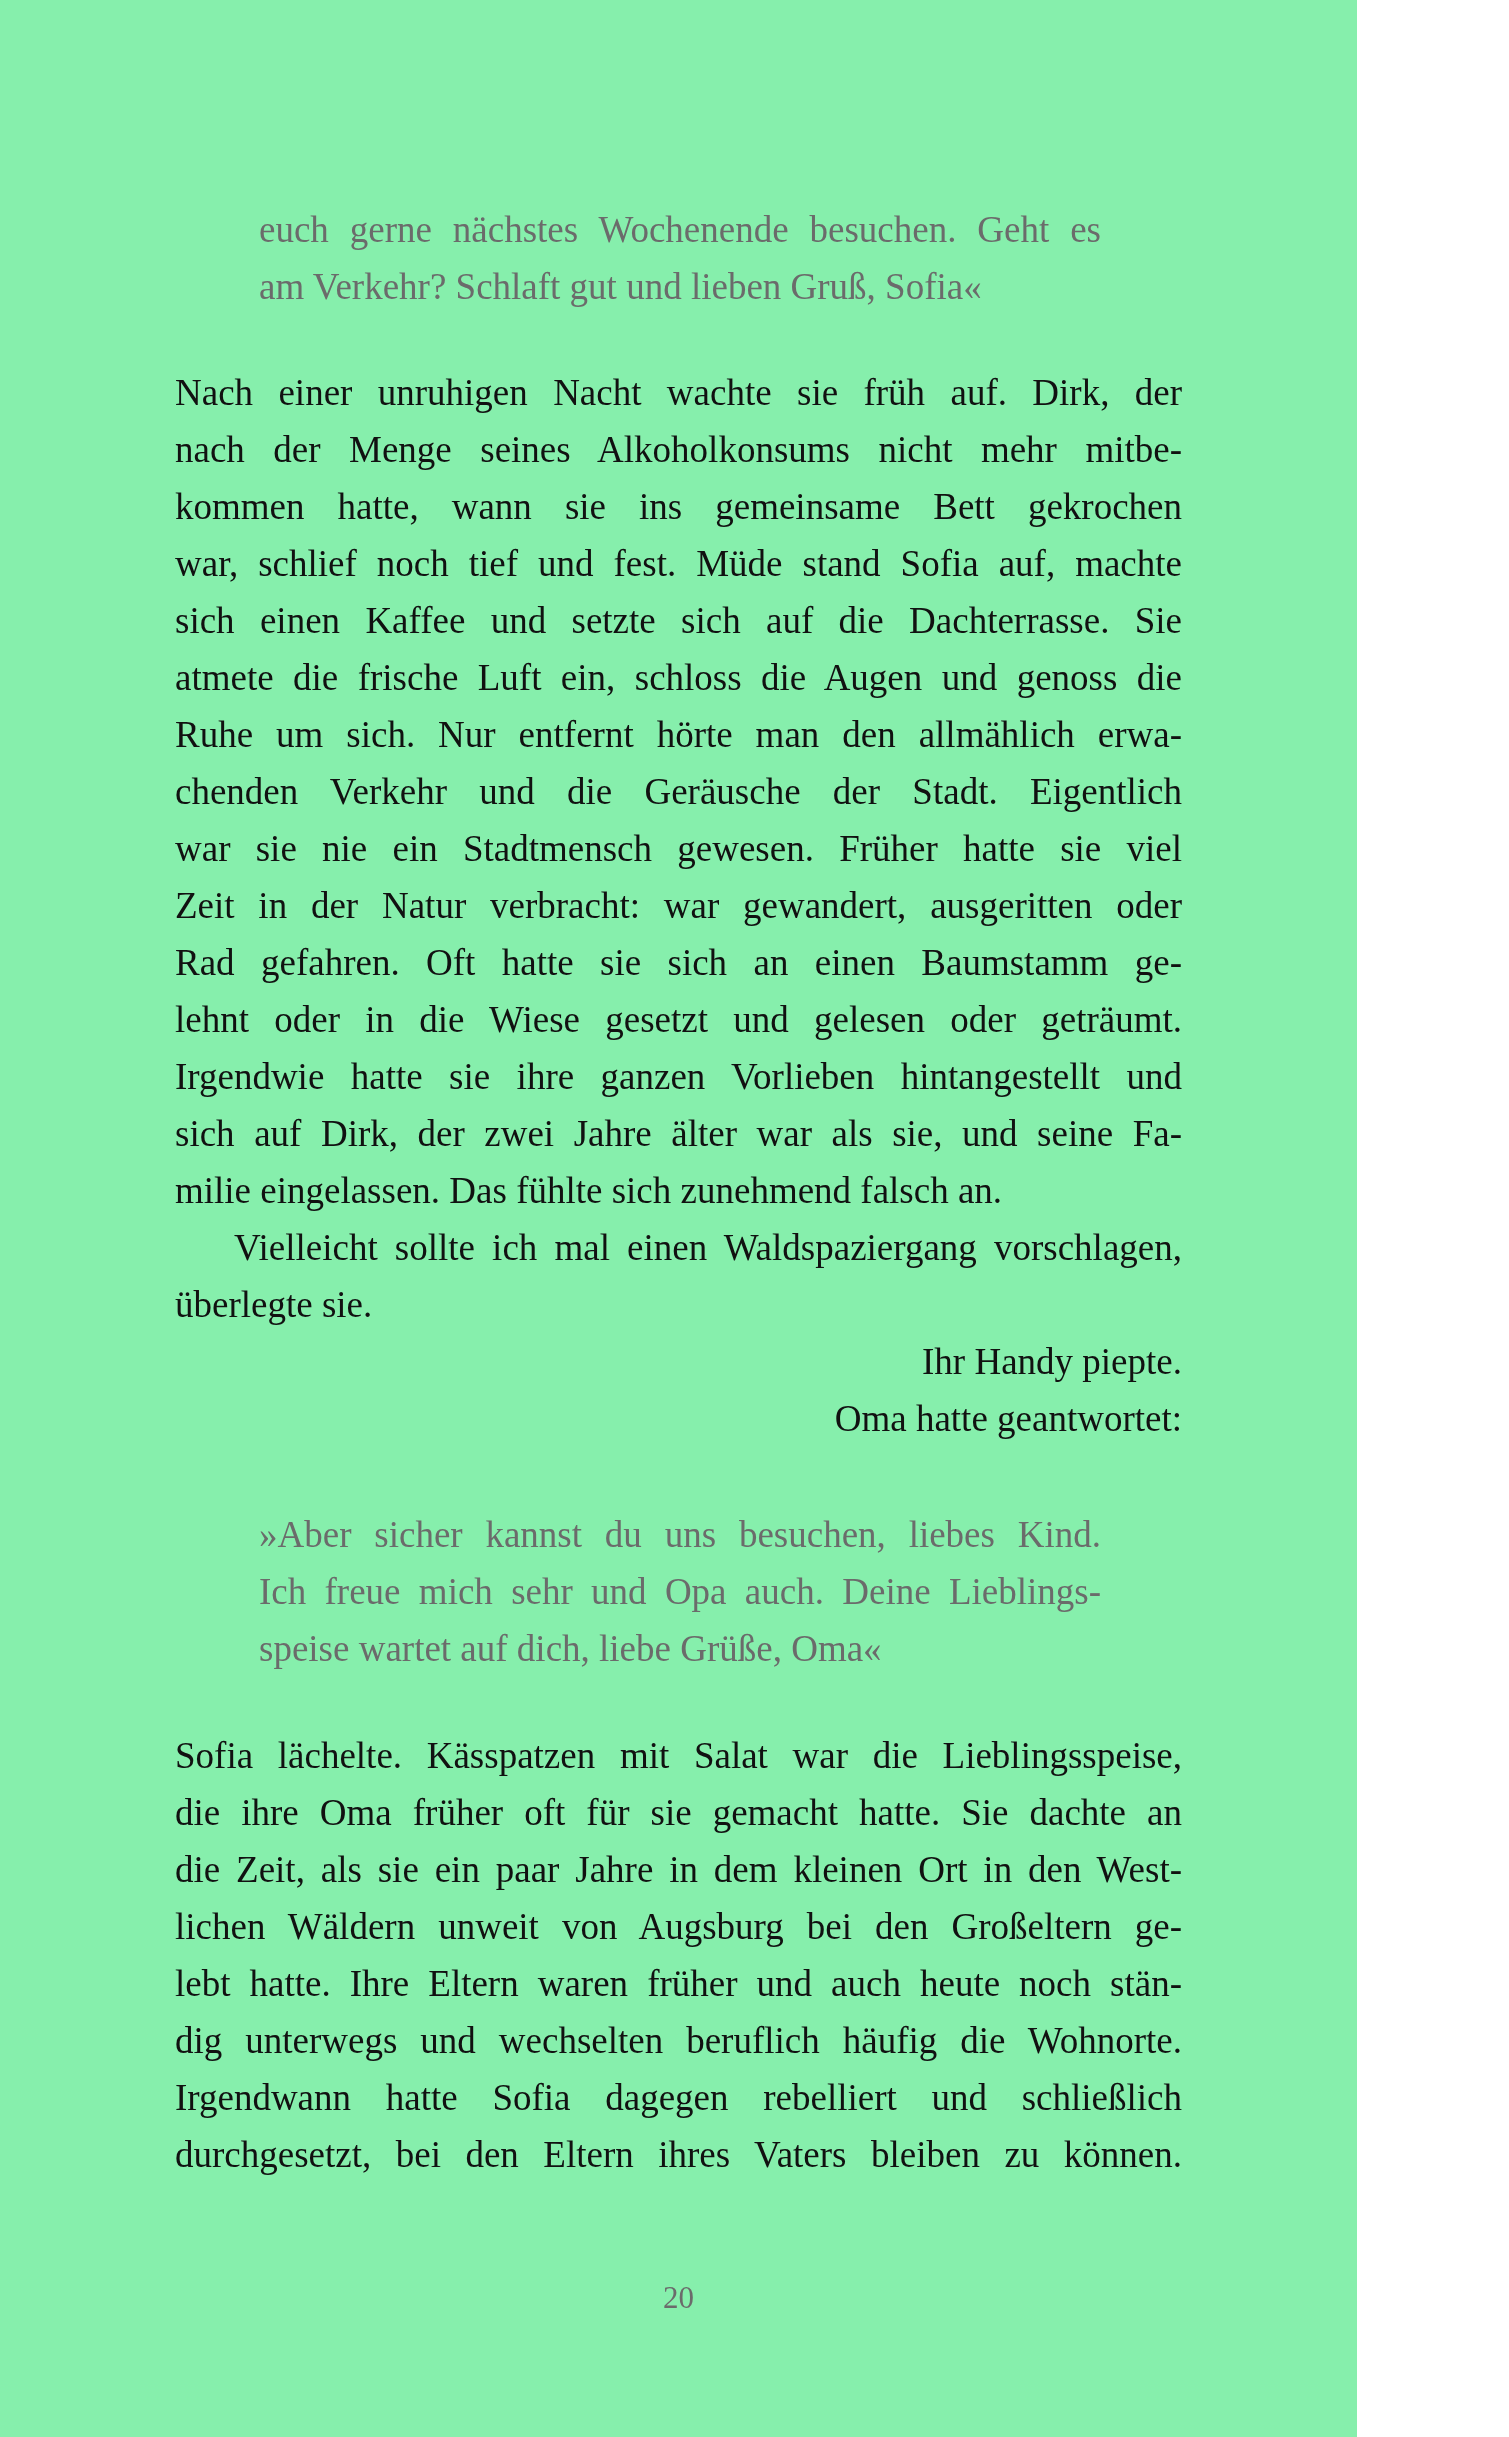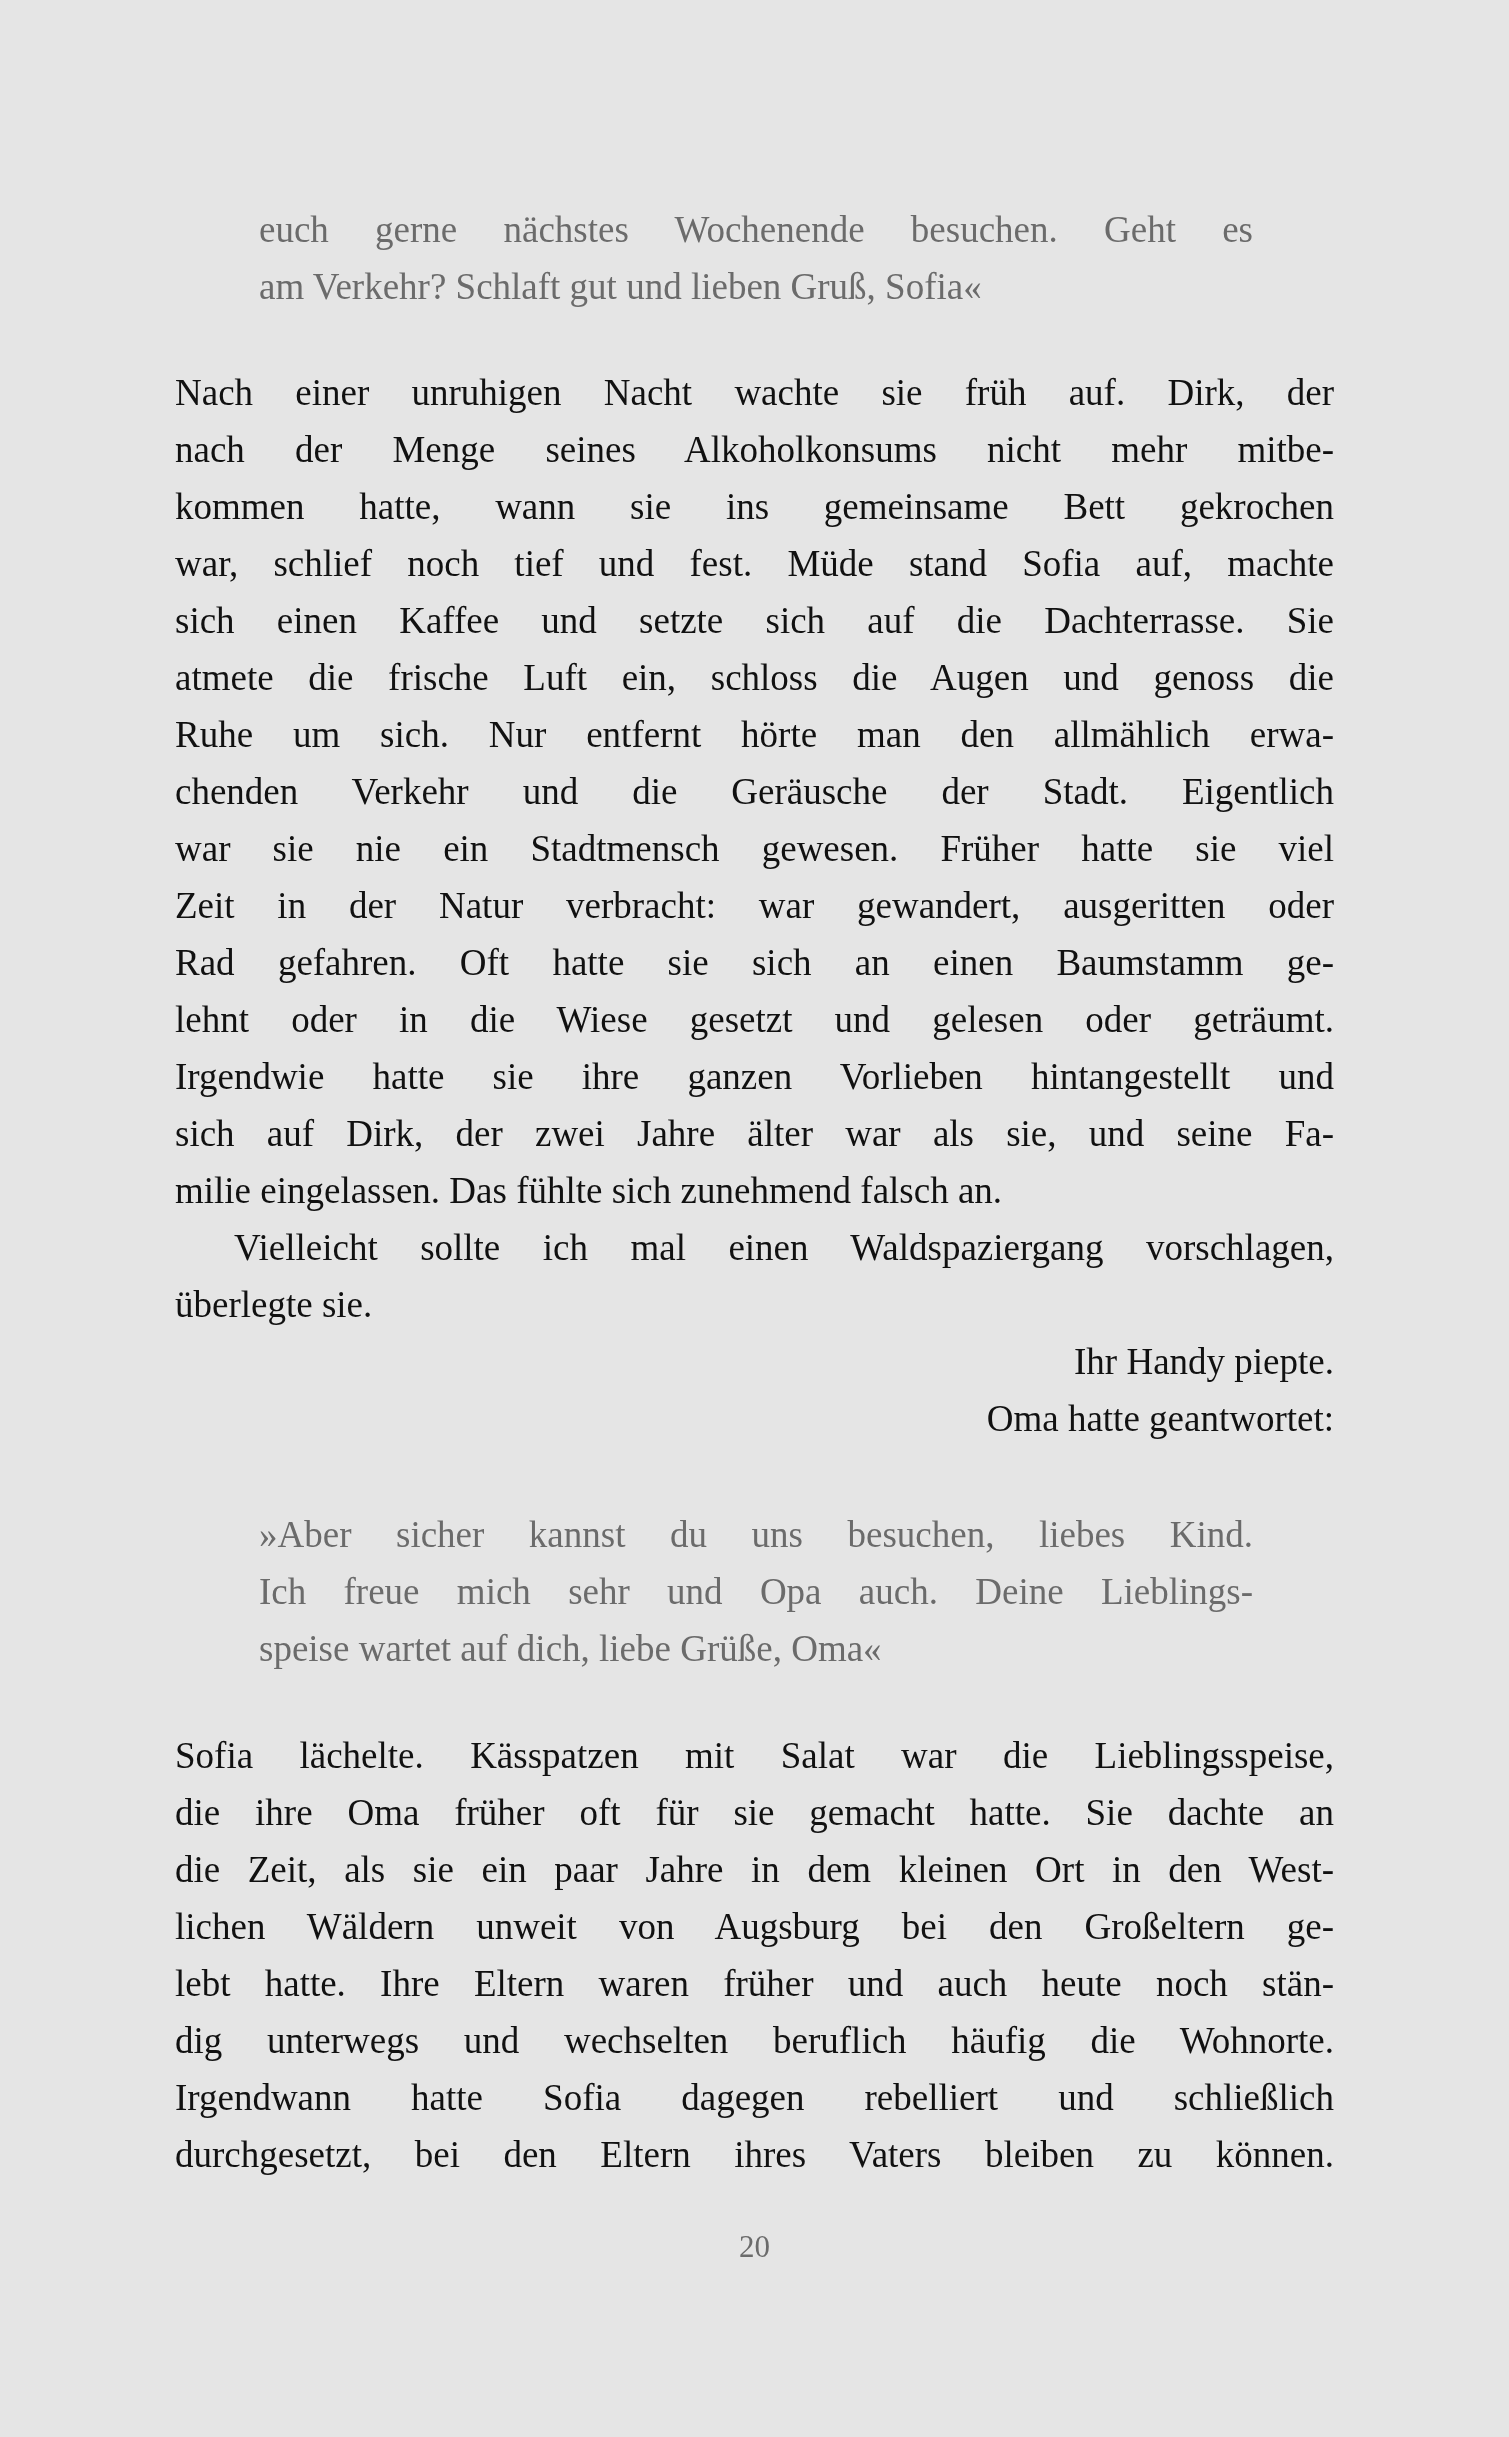--- a/index.html
+++ b/index.html
@@ -1,20 +1,20 @@
 <!DOCTYPE html>
 <html style="font-size:7.9px"><head>
 <meta charset="utf-8">
 <style>
   html, body { margin: 0; padding: 0; background: #ffffff; }
   .page {
     position: relative;
-    width: 1509px;
+    width: 1357px;
     height: 2438px;
-    background: #e5e5e5;
+    background: #86efac;
     box-sizing: border-box;
     padding: 201px 175px 16px 175px;
     font-family: "Liberation Serif", "DejaVu Serif", serif;
     font-size: 37px;
     line-height: 57px;
     color: #111111;
     overflow: hidden;
   }
   .line { white-space: nowrap; }
   .j { 
@@ -27,21 +27,21 @@
     color: #6b6b6b;
     padding-left: 84px;
     padding-right: 81px;
   }
   .quote-top { margin-bottom: 49px; }
   .quote-mid { margin-top: 59px; margin-bottom: 50px; }
   .italic { }
   .indent-m { text-indent: 59px; }
   .indent-s { text-indent: 44px; text-align: right; }
   .footer {
-    margin-top: 42px;
+    margin-top: 93px;
     text-align: center;
     font-size: 31px;
     line-height: 44px;
     color: #6b6b6b;
   }
 </style>
 </head>
 <body>
 
 <div class="page">

